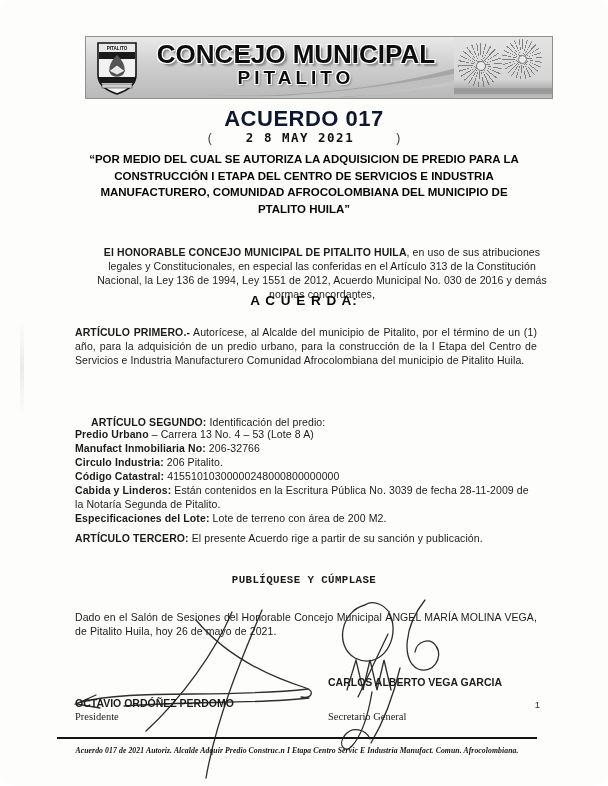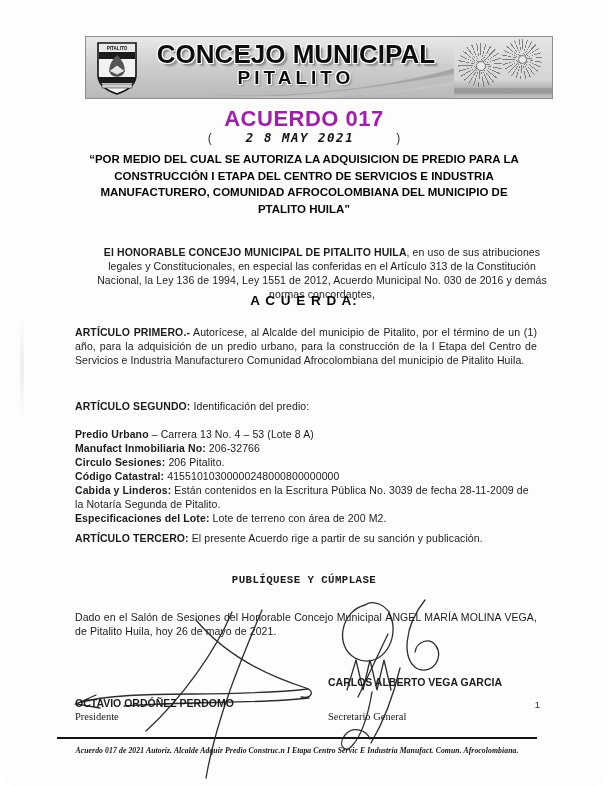--- a/index.html
+++ b/index.html
@@ -39,23 +39,23 @@
   .burst{
     position:absolute;border-radius:50%;
     background:repeating-conic-gradient(#6f6f6f 0deg 3deg, rgba(255,255,255,0) 3deg 14deg);
     opacity:.85;
   }
   .burst.b1{left:4px;top:6px;width:44px;height:44px;}
   .burst.b2{left:48px;top:2px;width:40px;height:40px;}
   .burst-core{position:absolute;border-radius:50%;background:#e9e9e9;border:1px solid #777;}
 
   
-  .acuerdo-no{left:0;top:106px;width:608px;font-size:22px;font-weight:900;letter-spacing:0.5px;color:#a21caf;}
+  .acuerdo-no{left:0;top:106px;width:608px;font-size:22px;font-weight:900;letter-spacing:0.5px;color:#0f172a;}
   .date-row{left:0;top:130px;width:608px;display:flex;justify-content:center;align-items:baseline;font-size:12px;color:#222;}
-  .stamp{font-family:"DejaVu Sans Mono",monospace;font-weight:bold;font-size:12.5px;letter-spacing:1.5px;color:#111;margin:0 42px 0 34px;font-style:italic;}
+  .stamp{font-family:"DejaVu Sans Mono",monospace;font-weight:bold;font-size:12.5px;letter-spacing:1.5px;color:#111;margin:0 42px 0 34px;}
   .paren{font-size:12px;color:#333;}
 
   .subject{left:84px;top:151px;width:440px;font-size:11.5px;font-weight:bold;line-height:16.5px;color:#060606;}
 
   .preamble{left:75px;top:229px;width:462px;}
   .acuerda{left:0;top:293px;width:608px;font-size:13.5px;font-weight:bold;letter-spacing:1px;color:#070707;}
 
   .art1{left:75px;top:325px;width:462px;}
   .art2{left:75px;top:399px;width:462px;}
   .predio{left:75px;top:427px;width:462px;}
@@ -119,26 +119,26 @@
   </div>
 
   <div class="abs subject center">“POR MEDIO DEL CUAL SE AUTORIZA LA ADQUISICION DE PREDIO PARA LA CONSTRUCCIÓN I ETAPA DEL CENTRO DE SERVICIOS E INDUSTRIA MANUFACTURERO, COMUNIDAD AFROCOLOMBIANA DEL MUNICIPIO DE PTALITO HUILA”</div>
 
   <p class="abs preamble body-text center" style="margin:16px"><span class="b">El HONORABLE CONCEJO MUNICIPAL DE PITALITO HUILA</span><span>, en uso de sus atribuciones legales y Constitucionales, en especial las conferidas en el Artículo 313 de la Constitución Nacional, la Ley 136 de 1994, Ley 1551 de 2012, Acuerdo Municipal No. 030 de 2016 y demás normas concordantes,</span></p>
 
   <div class="abs acuerda center">A C U E R D A:</div>
 
   <p class="abs art1 body-text just" style="margin:0"><span class="b">ARTÍCULO PRIMERO.-</span><span> Autorícese, al Alcalde del municipio de Pitalito, por el término de un (1) año, para la adquisición de un predio urbano, para la construcción de la I Etapa del Centro de Servicios e Industria Manufacturero Comunidad Afrocolombiana del municipio de Pitalito Huila.</span></p>
 
-  <p class="abs art2 body-text" style="margin:0"><span class="b">ARTÍCULO SEGUNDO:</span><span> Identificación del predio:</span></p>
+  <p class="abs art2 body-text" style="margin:16px"><span class="b">ARTÍCULO SEGUNDO:</span><span> Identificación del predio:</span></p>
 
   <div class="abs predio body-text">
     <div><span class="b">Predio Urbano</span><span> – Carrera 13 No. 4 – 53 (Lote 8 A)</span></div>
     <div><span class="b">Manufact Inmobiliaria No:</span><span>  206-32766</span></div>
-    <div><span class="b">Circulo Sesiones:</span><span> 206 Pitalito.</span></div>
+    <div><span class="b">Circulo Industria:</span><span> 206 Pitalito.</span></div>
     <div><span class="b">Código Catastral:</span><span> 41551010300000248000800000000</span></div>
     <div><span class="b">Cabida y Linderos:</span><span> Están contenidos en la Escritura Pública No. 3039 de fecha 28-11-2009 de la Notaría Segunda de Pitalito.</span></div>
     <div><span class="b">Especificaciones del Lote:</span><span> Lote de terreno con área de 200 M2.</span></div>
   </div>
 
   <p class="abs art3 body-text" style="margin:0"><span class="b">ARTÍCULO TERCERO:</span><span> El presente Acuerdo rige a partir de su sanción y publicación.</span></p>
 
   <div class="abs publiquese center">PUBLÍQUESE Y CÚMPLASE</div>
 
   <p class="abs closing body-text just" style="margin:0">Dado en el Salón de Sesiones del Honorable Concejo Municipal ÁNGEL MARÍA MOLINA VEGA, de Pitalito Huila, hoy 26 de mayo de 2021.</p>

